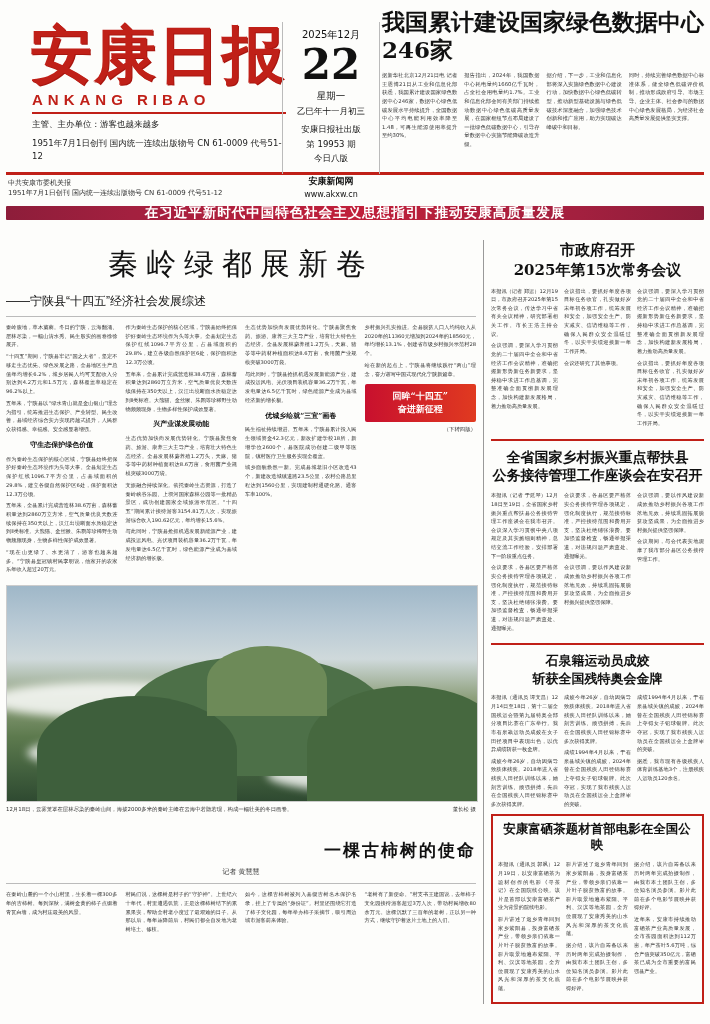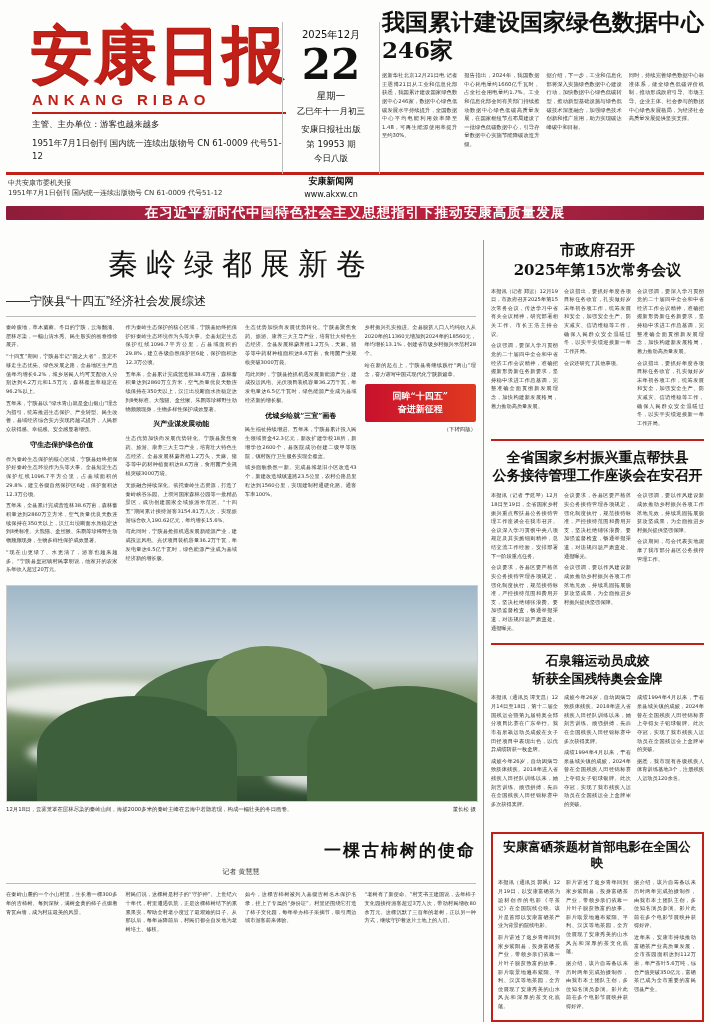--- a/index.html
+++ b/index.html
@@ -123,21 +123,21 @@
   }
   .r-t1{font-size:15px;}
   .r-t2{font-size:14px;}
   .r-t3{font-size:13px;}
   .r-cols{display:flex;gap:6px;margin-top:6px;}
   .r-col{flex:1;font-size:5.2px;line-height:1.66;color:#333;text-align:justify;}
   .r-col p{margin:0 0 3px 0;}
   .r-rule{height:2px;background:#c02018;margin:8px 0 7px 0;}
 
   .boxed{
-    border:2px solid #c02018;padding:5px 6px 6px 5px;margin-top:20px;
+    border:2px solid #c02018;padding:5px 6px 6px 5px;margin-top:2px;
   }
   .boxed .r-title{font-size:12.5px;}
 </style>
 </head>
 <body>
 
 <div id="page">
 
   <div class="masthead">
 

